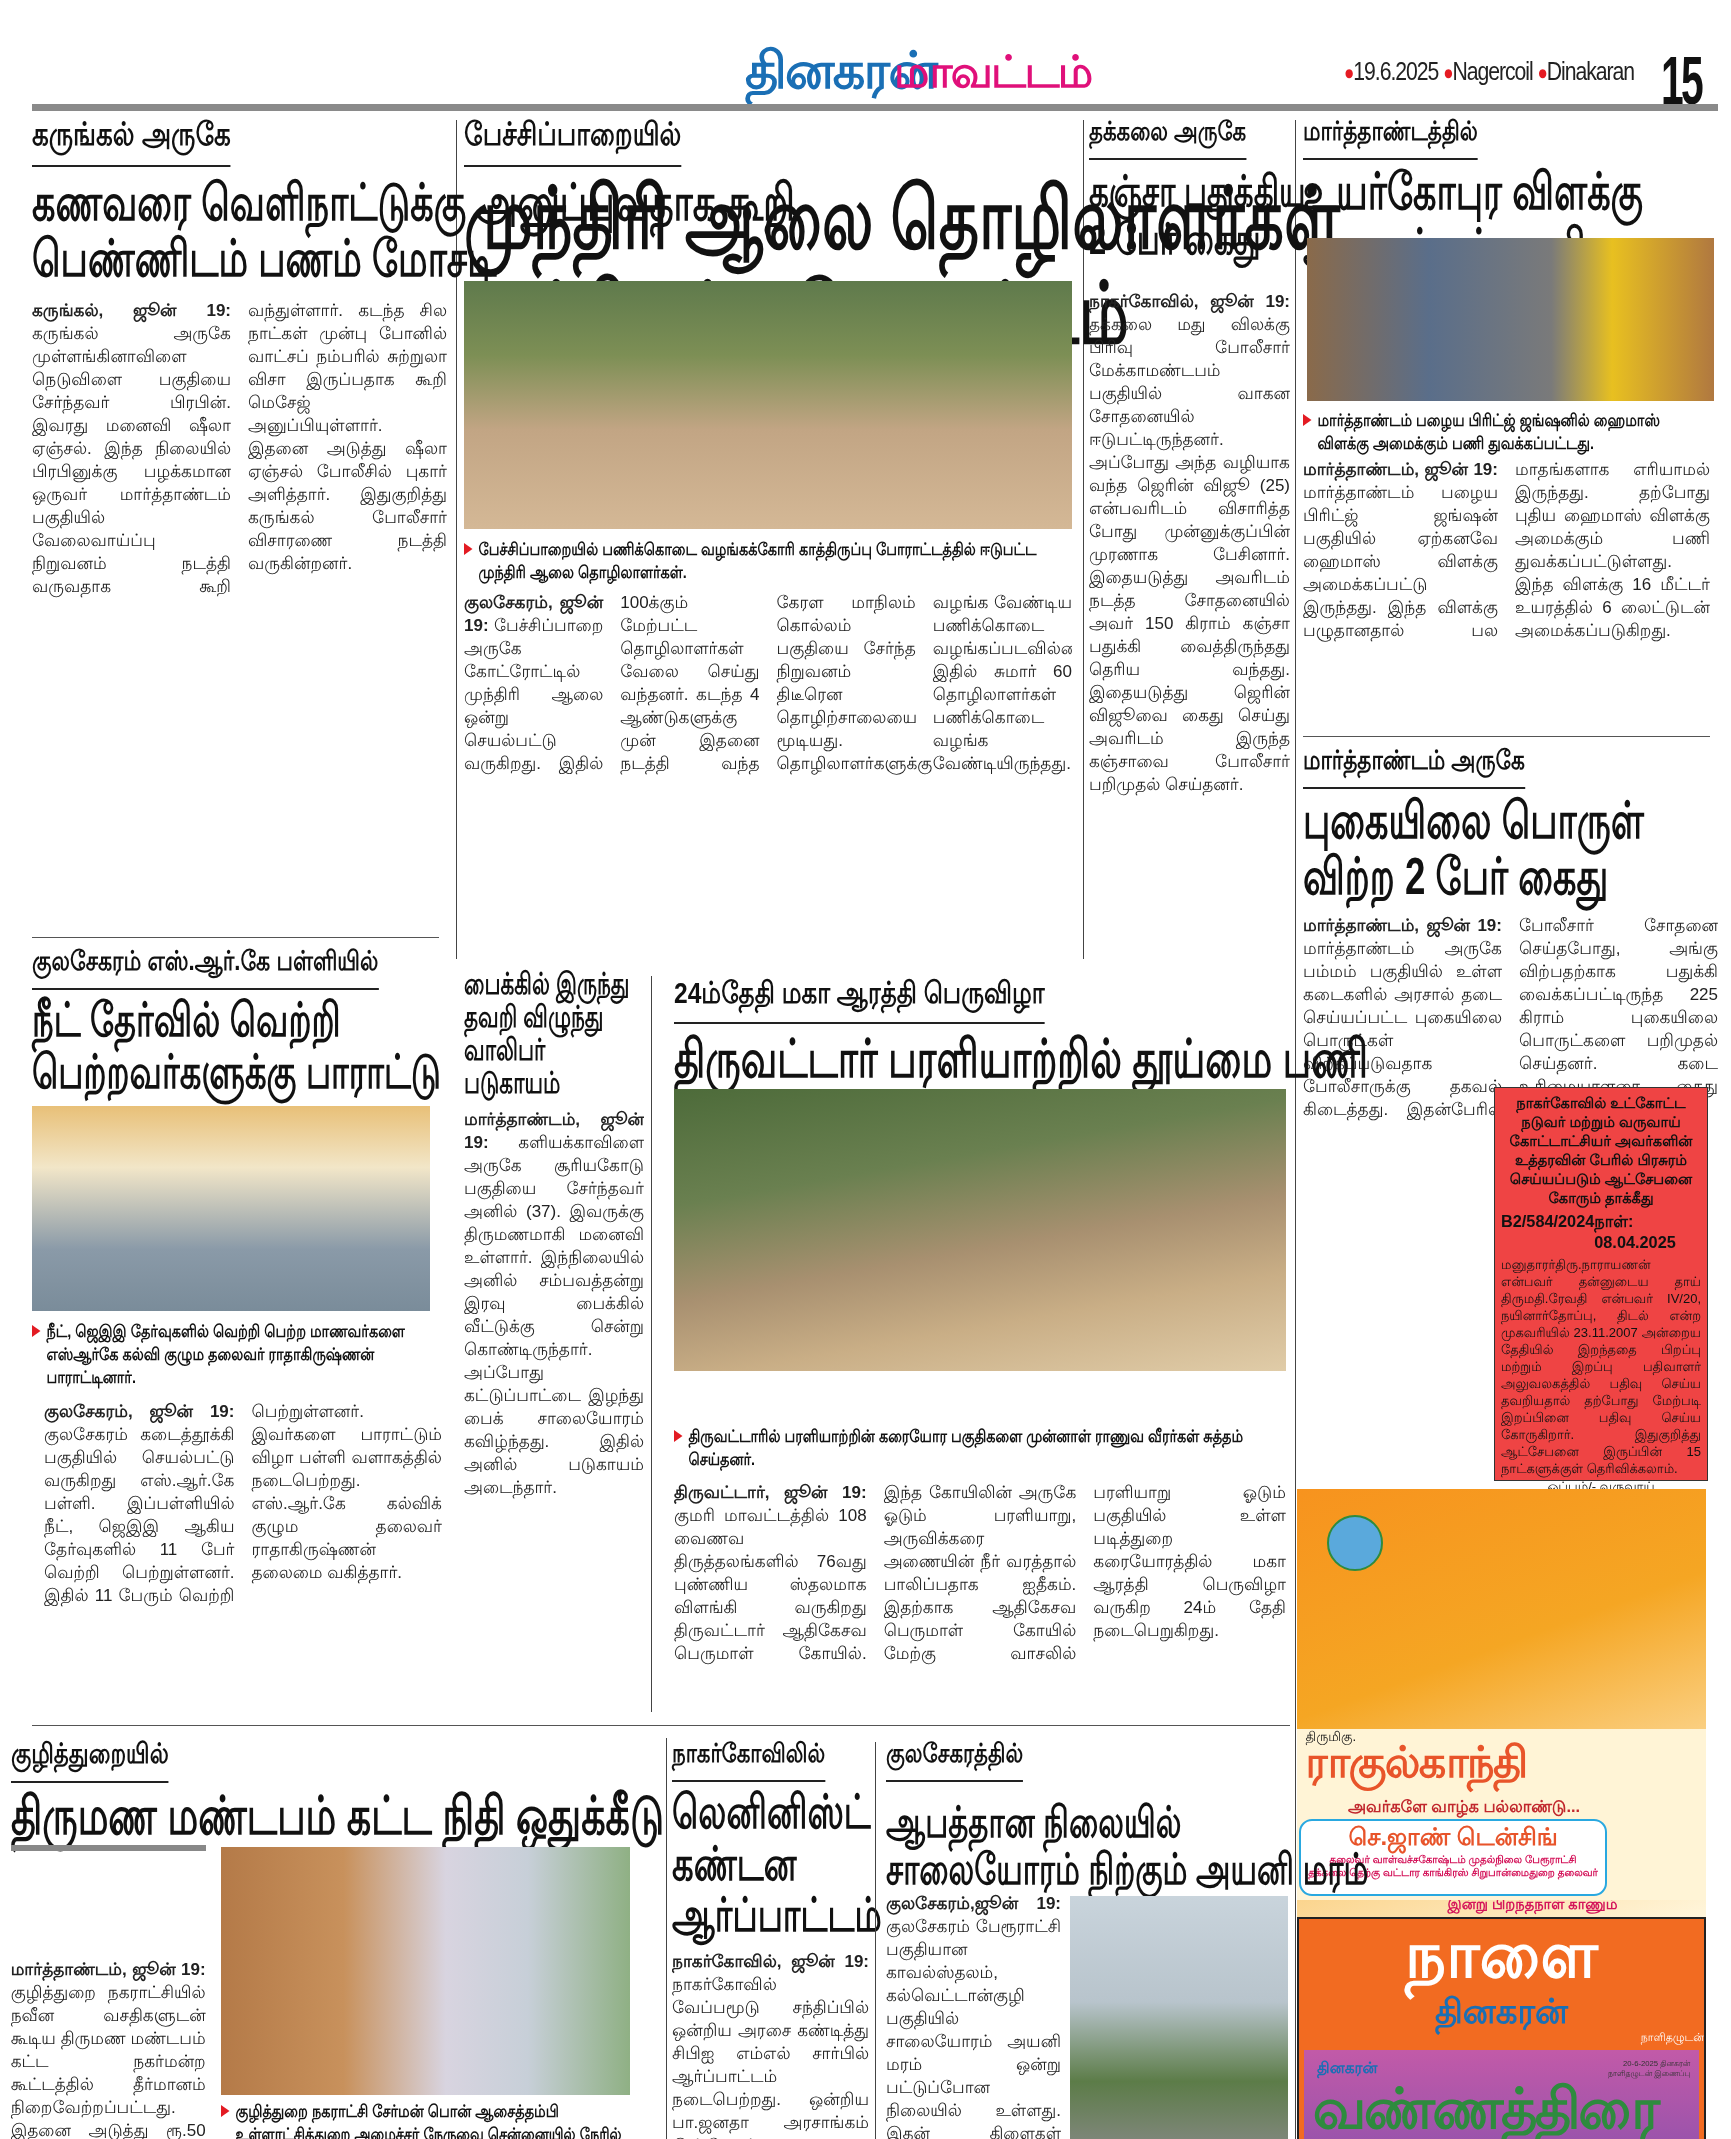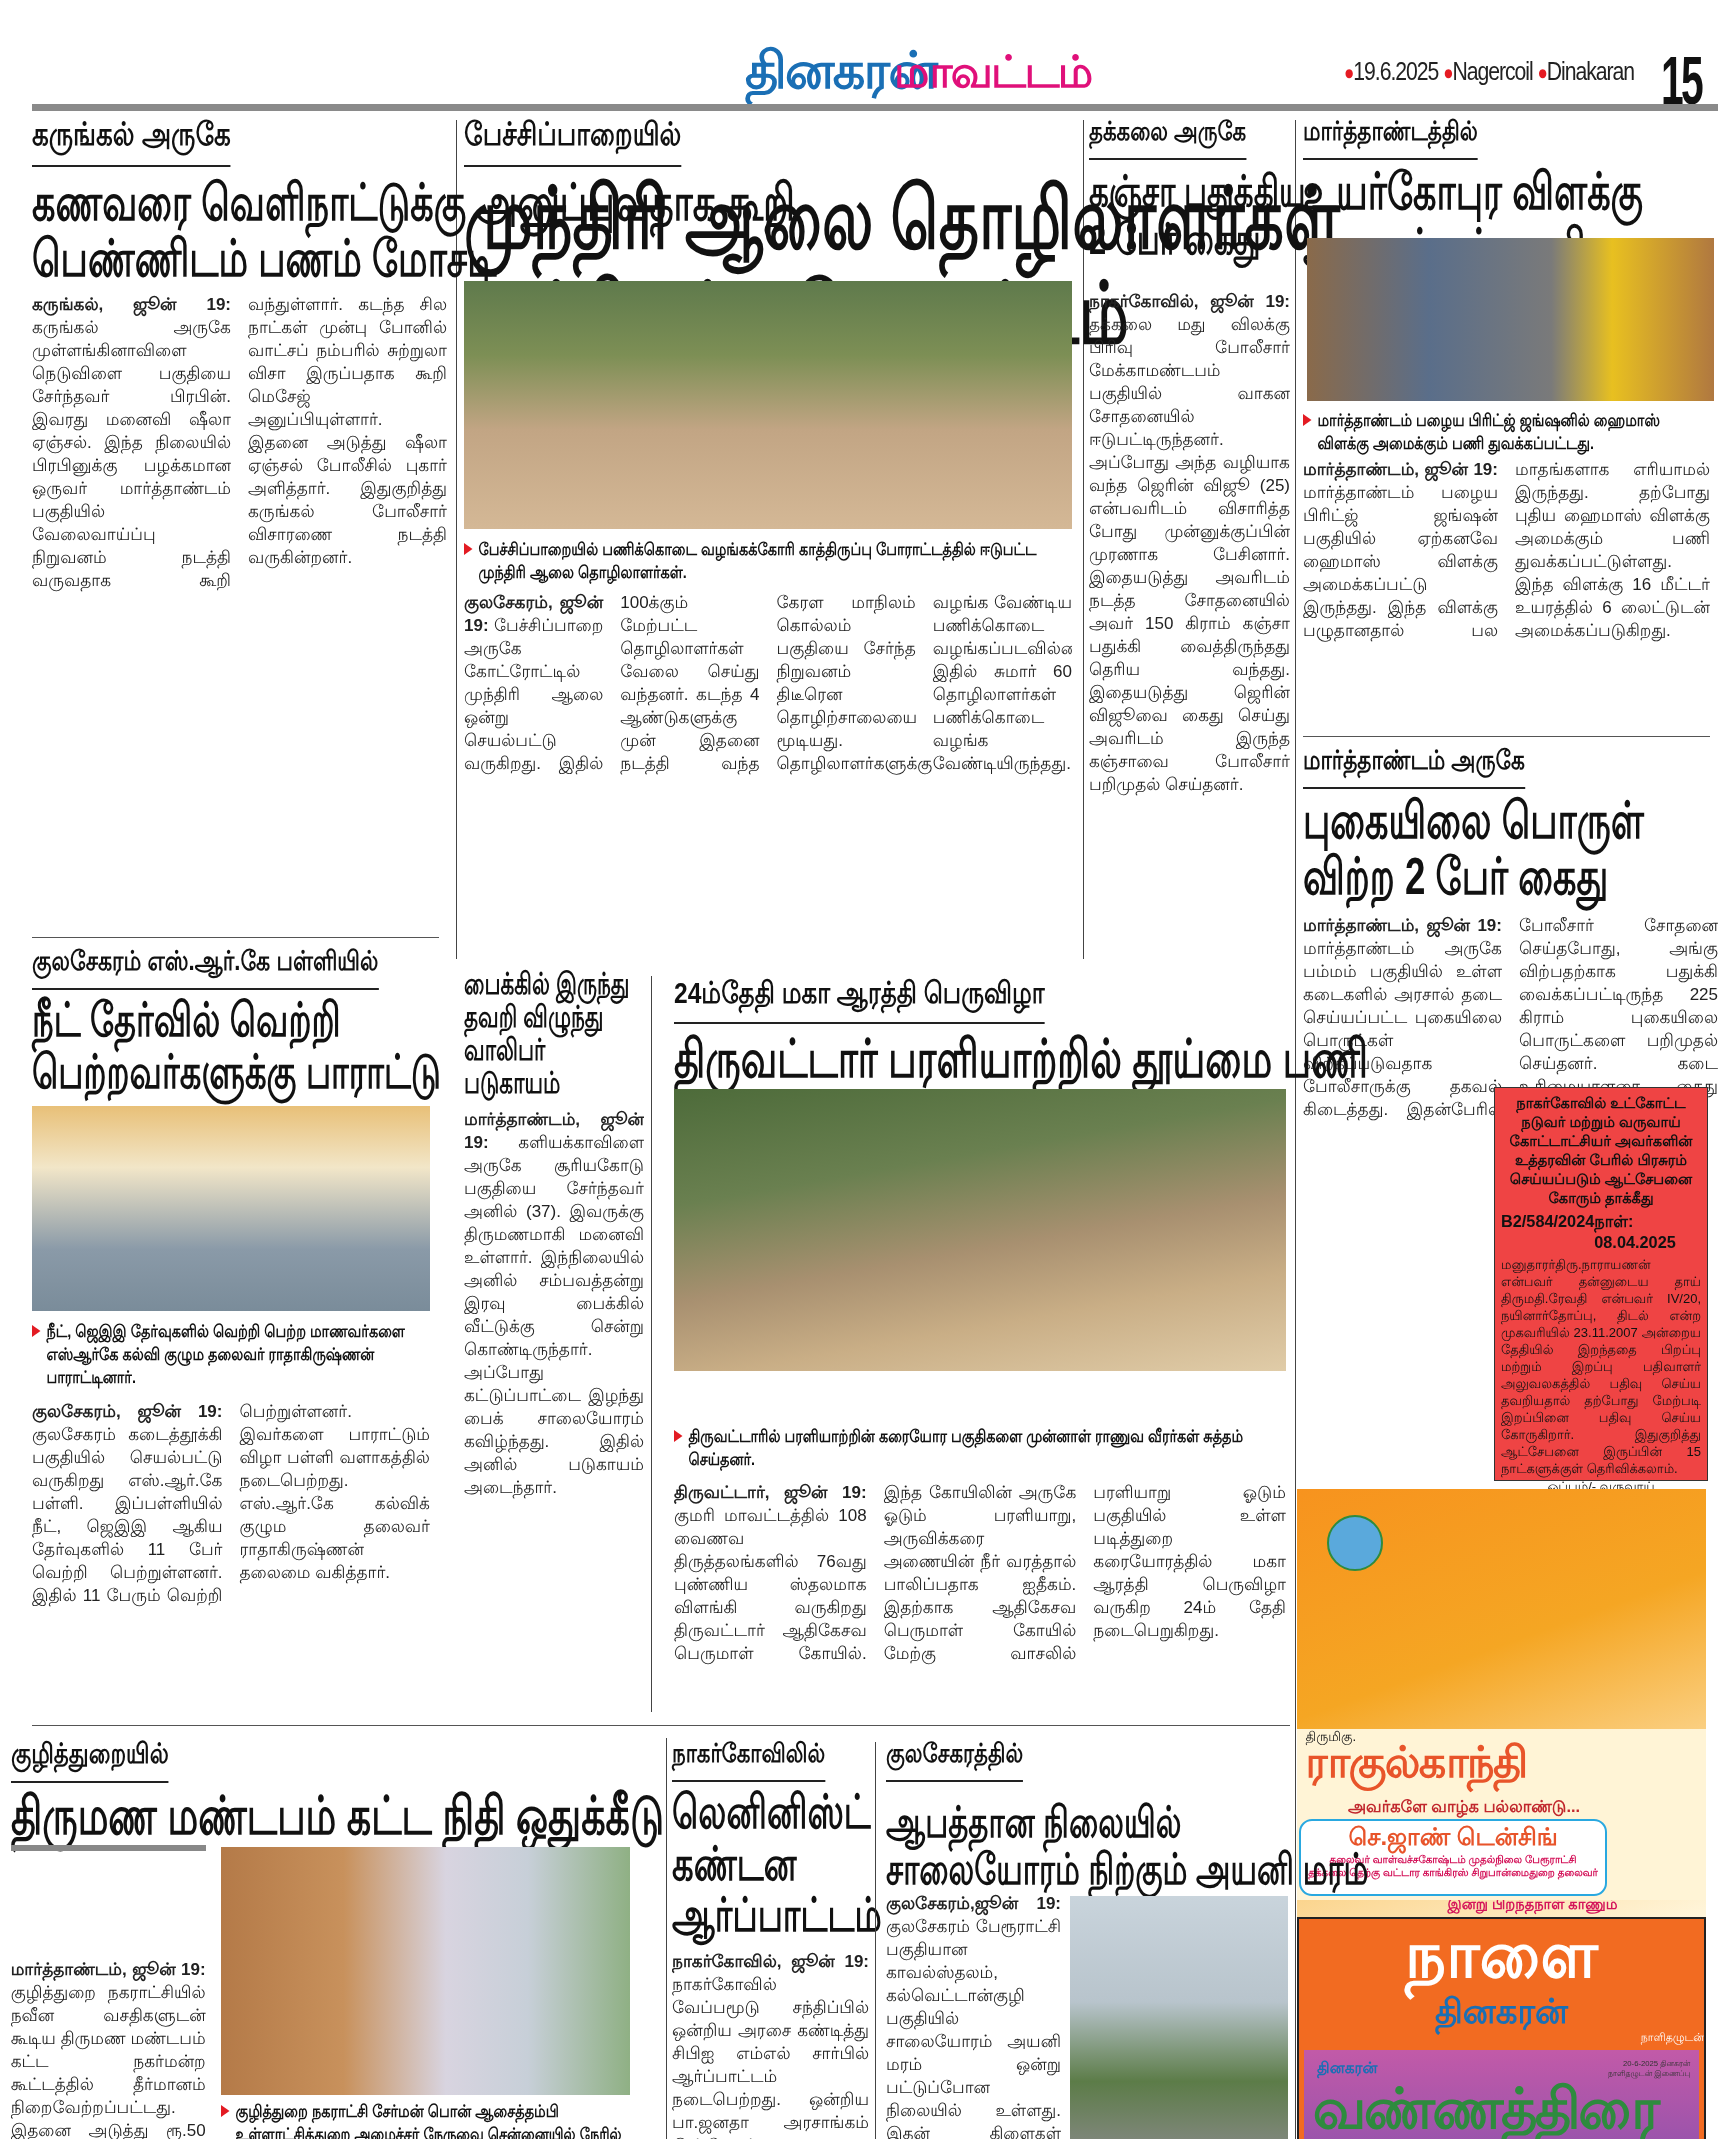--- a/index.html
+++ b/index.html
@@ -41,21 +41,21 @@
 <div class="abs vline" style="left:456px;top:120px;height:839px"></div>
 <div class="abs vline" style="left:1083px;top:120px;height:839px"></div>
 <div class="abs vline" style="left:1295px;top:120px;height:2568px"></div>
 
 <section class="abs" style="left:32px;top:116px;width:415px;height:813px">
   <div class="kicker">கருங்கல் அருகே</div>
   <div class="head" style="font-size:51px;margin-top:8.6px;width:569px">
     <div>கணவரை வெளிநாட்டுக்கு அனுப்புவதாக கூறி</div>
     <div>பெண்ணிடம் பணம் மோசடி</div>
   </div>
-  <div class="body" style="column-count:2;height:621px;margin-top:6px">
+  <div class="body" style="column-count:2;height:621px;margin-top:12px">
     <b>கருங்கல், ஜூன் 19:</b>
     <span>கருங்கல் அருகே முள்ளங்கினாவிளை நெடுவிளை பகுதியை சேர்ந்தவர் பிரபின். இவரது மனைவி ஷீலா ஏஞ்சல். இந்த நிலையில் பிரபினுக்கு பழக்கமான ஒருவர் மார்த்தாண்டம் பகுதியில் வேலைவாய்ப்பு நிறுவனம் நடத்தி வருவதாக கூறி வந்துள்ளார். கடந்த சில நாட்கள் முன்பு போனில் வாட்சப் நம்பரில் சுற்றுலா விசா இருப்பதாக கூறி மெசேஜ் அனுப்பியுள்ளார். இதனை அடுத்து ஷீலா ஏஞ்சல் போலீசில் புகார் அளித்தார். இதுகுறித்து கருங்கல் போலீசார் விசாரணை நடத்தி வருகின்றனர்.</span>
   </div>
 </section>
 
 <section class="abs" style="left:464px;top:116px;width:610px;height:822px">
   <div class="kicker">பேச்சிப்பாறையில்</div>
   <div class="head" style="font-size:86px;margin-top:4.3px;width:847px">
     <div>முந்திரி ஆலை தொழிலாளர்கள்</div>
     <div>காத்திருப்பு போராட்டம்</div>
@@ -119,21 +119,21 @@
 
 <div class="abs hline" style="left:32px;top:937px;width:407px"></div>
 <section class="abs" style="left:32px;top:946px;width:411px;height:770px">
   <div class="kicker" style="font-size:27px">குலசேகரம் எஸ்.ஆர்.கே பள்ளியில்</div>
   <div class="head" style="font-size:47px;margin-top:4.3px;width:569px">
     <div>நீட் தேர்வில் வெற்றி</div>
     <div>பெற்றவர்களுக்கு பாராட்டு</div>
   </div>
   <div class="photo abs" style="left:0;top:160px;width:398px;height:205px;background:linear-gradient(180deg,#e8c078 0%,#f2e6c8 30%,#8a9aa8 70%,#7a8c9a 100%)"></div>
   <div class="caption" style="left:0;top:374px;width:462px">நீட், ஜெஇஇ தேர்வுகளில் வெற்றி பெற்ற மாணவர்களை எஸ்ஆர்கே கல்வி குழும தலைவர் ராதாகிருஷ்ணன் பாராட்டினார்.</div>
-  <div class="body abs" style="left:0;top:454px;width:398px;height:300px;column-count:2">
+  <div class="body abs" style="left:12px;top:454px;width:398px;height:300px;column-count:2">
     <b>குலசேகரம், ஜூன் 19:</b>
     <span>குலசேகரம் கடைத்தூக்கி பகுதியில் செயல்பட்டு வருகிறது எஸ்.ஆர்.கே பள்ளி. இப்பள்ளியில் நீட், ஜெஇஇ ஆகிய தேர்வுகளில் 11 பேர் வெற்றி பெற்றுள்ளனர். இதில் 11 பேரும் வெற்றி பெற்றுள்ளனர். இவர்களை பாராட்டும் விழா பள்ளி வளாகத்தில் நடைபெற்றது. எஸ்.ஆர்.கே கல்விக் குழும தலைவர் ராதாகிருஷ்ணன் தலைமை வகித்தார்.</span>
   </div>
 </section>
 
 <section class="abs" style="left:464px;top:967px;width:180px;height:749px">
   <div class="head" style="font-size:30px;width:248px;white-space:normal">பைக்கில் இருந்து தவறி விழுந்து வாலிபர் படுகாயம்</div>
   <div class="body" style="height:599px;margin-top:8.6px">
     <b>மார்த்தாண்டம், ஜூன் 19:</b>
     <span>களியக்காவிளை அருகே சூரியகோடு பகுதியை சேர்ந்தவர் அனில் (37). இவருக்கு திருமணமாகி மனைவி உள்ளார். இந்நிலையில் அனில் சம்பவத்தன்று இரவு பைக்கில் வீட்டுக்கு சென்று கொண்டிருந்தார். அப்போது கட்டுப்பாட்டை இழந்து பைக் சாலையோரம் கவிழ்ந்தது. இதில் அனில் படுகாயம் அடைந்தார்.</span>

